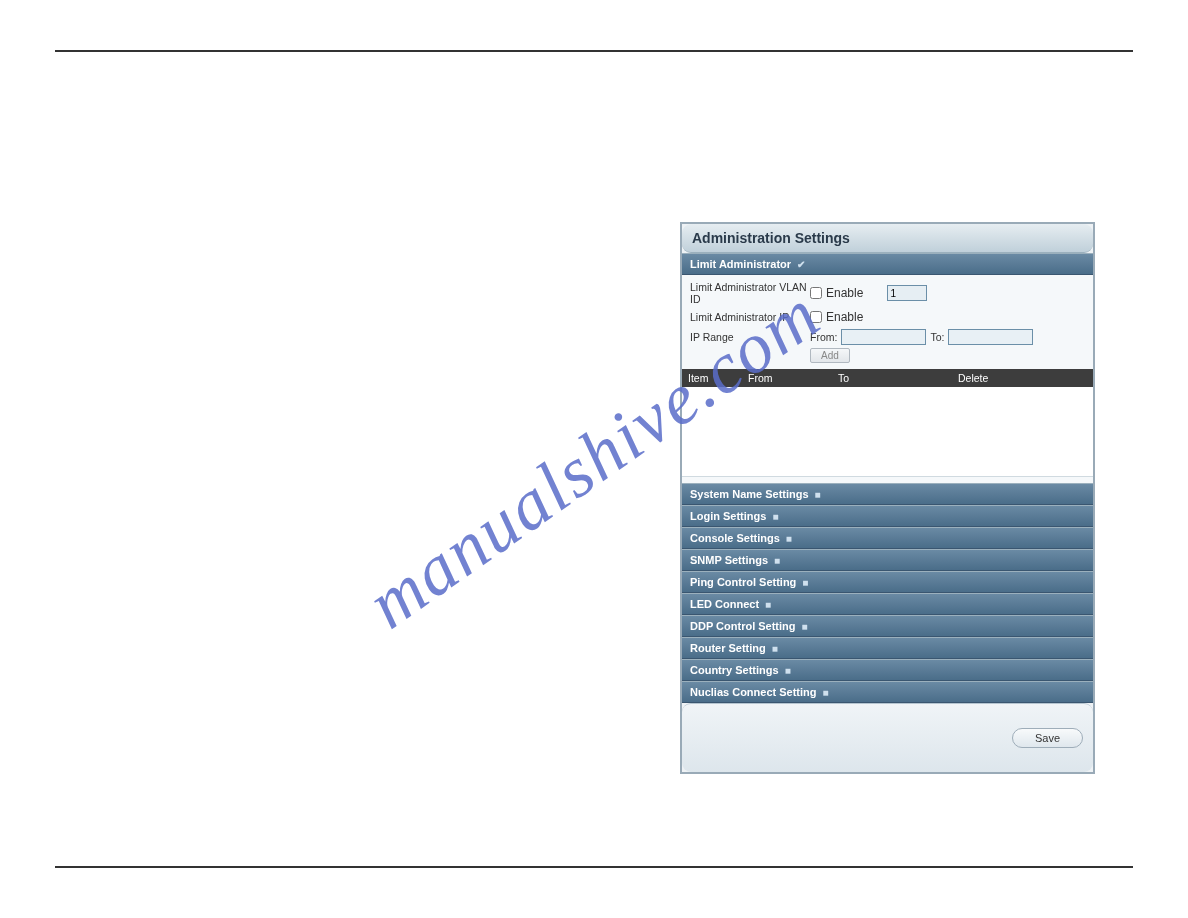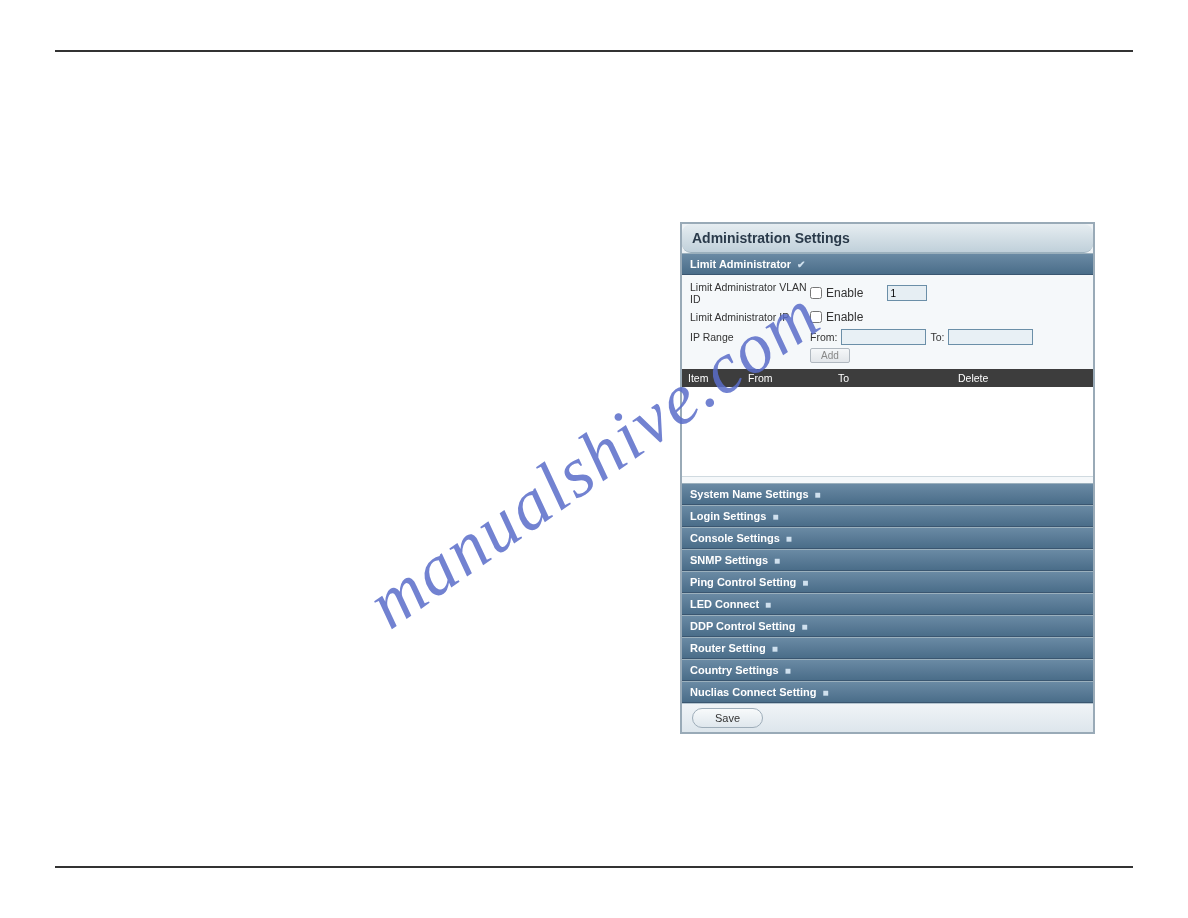--- a/index.html
+++ b/index.html
@@ -150,22 +150,24 @@
   .col-to { width: 120px; }
   .col-del { flex: 1; }
   .tbl-body {
     background: #fff;
     height: 90px;
     margin: 0 -8px 0 -8px;
     border-bottom: 1px solid #d0dae0;
   }
   .footer {
     background: linear-gradient(#f0f4f7, #dde6ec);
-    padding: 4px 10px;
+    padding: 24px 10px;
+    text-align: right;
     border-top: 1px solid #b5c5d0;
+    border-radius: 9px;
   }
   .save-btn {
     display: inline-block;
     padding: 3px 22px;
     font-size: 11px;
     border: 1px solid #9eadb9;
     background: linear-gradient(#f8fafb, #dfe7ed);
     border-radius: 10px;
     color: #333;
     cursor: pointer;

